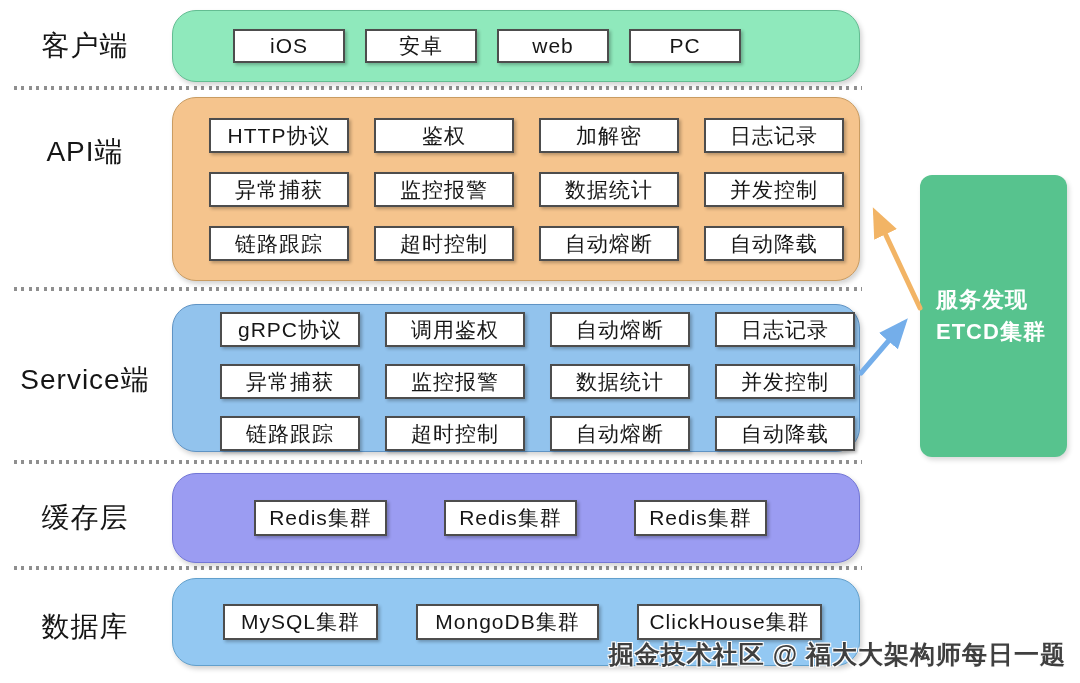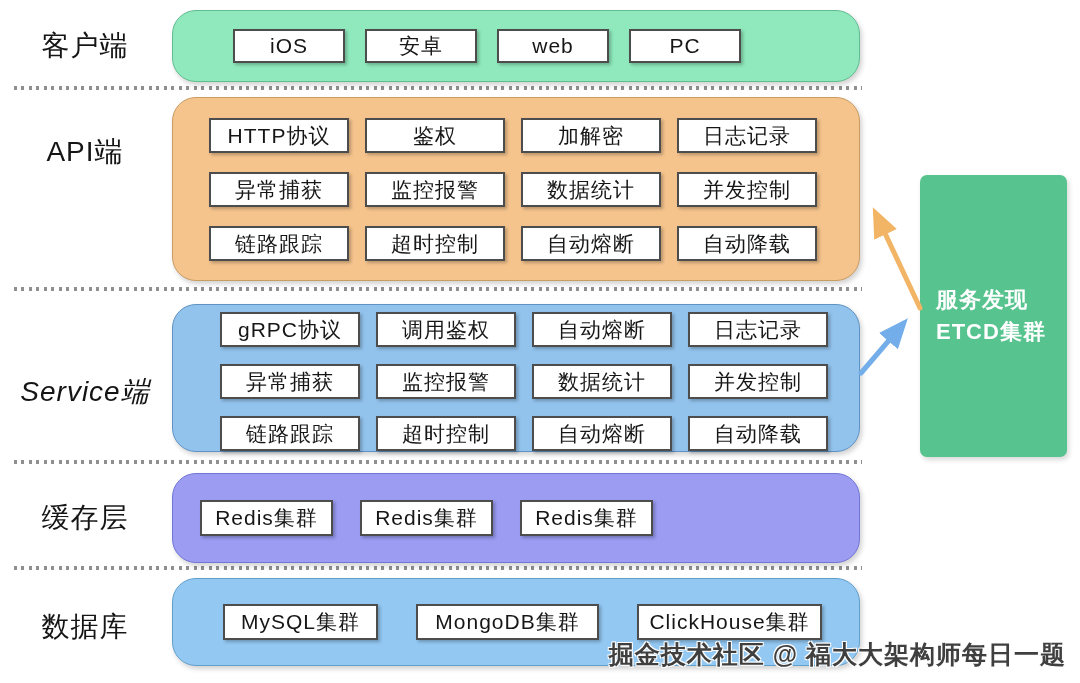--- a/index.html
+++ b/index.html
@@ -23,25 +23,25 @@
     box-shadow:2px 3px 5px rgba(0,0,0,0.18);
     box-sizing:border-box;
   }
   .band.client{top:10px;height:72px;background:#8FE9BC;border:1.5px solid #63bd92;
     display:flex;align-items:center;padding-left:60px;gap:20px;}
   .band.api{top:97px;height:184px;background:#F5C48D;border:1.5px solid #c99c62;
     padding:20px 0 0 36px;}
   .band.service{top:304px;height:148px;background:#92C3ED;border:1.5px solid #5f93c4;
     padding:7px 0 0 36px;}
   .band.cache{top:473px;height:90px;background:#9B9CF2;border:1.5px solid #7276d6;
-    display:flex;align-items:center;padding-left:27px;gap:27px;}
+    display:flex;align-items:center;padding-left:81px;gap:57px;}
   .band.db{top:578px;height:88px;background:#93C8F2;border:1.5px solid #62a0cc;
     display:flex;align-items:center;padding-left:50px;gap:38px;text-align:center;}
   .band.api, .band.service{display:block;}
-  .brow{display:flex;gap:16px;margin-bottom:19px;}
+  .brow{display:flex;gap:25px;margin-bottom:19px;}
   .band.service .brow{margin-bottom:17px;padding-left:11px;}
   
   .wbox{
     background:#ffffff;border:2px solid #4d4d4d;
     box-shadow:2px 2px 3px rgba(0,0,0,0.25);
     display:flex;align-items:center;justify-content:center;
     font-size:21px;font-weight:500;color:#161616;letter-spacing:1px;
     box-sizing:border-box;flex:0 0 auto;
   }
   .band.client .wbox{width:112px;height:34px;}
@@ -52,21 +52,21 @@
   .wbox.db2{width:183px;}
   .wbox.db3{width:185px;}
   
   .sep{
     position:absolute;left:14px;width:848px;height:4px;
     background:repeating-linear-gradient(to right,#8f8f8f 0 3px,transparent 3px 7.5px);
   }
   
   .etcd{
     position:absolute;left:920px;top:175px;width:147px;height:282px;
-    background:#57C38E;border-radius:7px;
+    background:#57C38E;border-radius:12px;
     box-shadow:2px 3px 5px rgba(0,0,0,0.15);
     display:flex;flex-direction:column;justify-content:center;
     padding-left:16px;box-sizing:border-box;
     color:#ffffff;font-size:22px;font-weight:600;letter-spacing:1px;line-height:1.45;
   }
   
   .arrows{position:absolute;left:0;top:0;width:1080px;height:683px;pointer-events:none;}
   
   .watermark{
     position:absolute;right:14px;bottom:12px;
@@ -74,21 +74,21 @@
     text-shadow:-1px -1px 0 #fdfdfd,1px -1px 0 #fdfdfd,-1px 1px 0 #fdfdfd,1px 1px 0 #fdfdfd;
   }
 </style>
 </head>
 <body>
 
 <div id="canvas">
 
   <div class="layer-label" style="top:24px;">客户端</div>
   <div class="layer-label" style="top:130px;">API端</div>
-  <div class="layer-label" style="top:370px;font-style:italic;">Service端</div>
+  <div class="layer-label" style="top:358px;">Service端</div>
   <div class="layer-label" style="top:496px;">缓存层</div>
   <div class="layer-label" style="top:605px;">数据库</div>
 
   <div class="sep" style="top:86px;"></div>
   <div class="sep" style="top:287px;"></div>
   <div class="sep" style="top:460px;"></div>
   <div class="sep" style="top:566px;"></div>
 
   <div class="band client">
     <div class="wbox">iOS</div>

